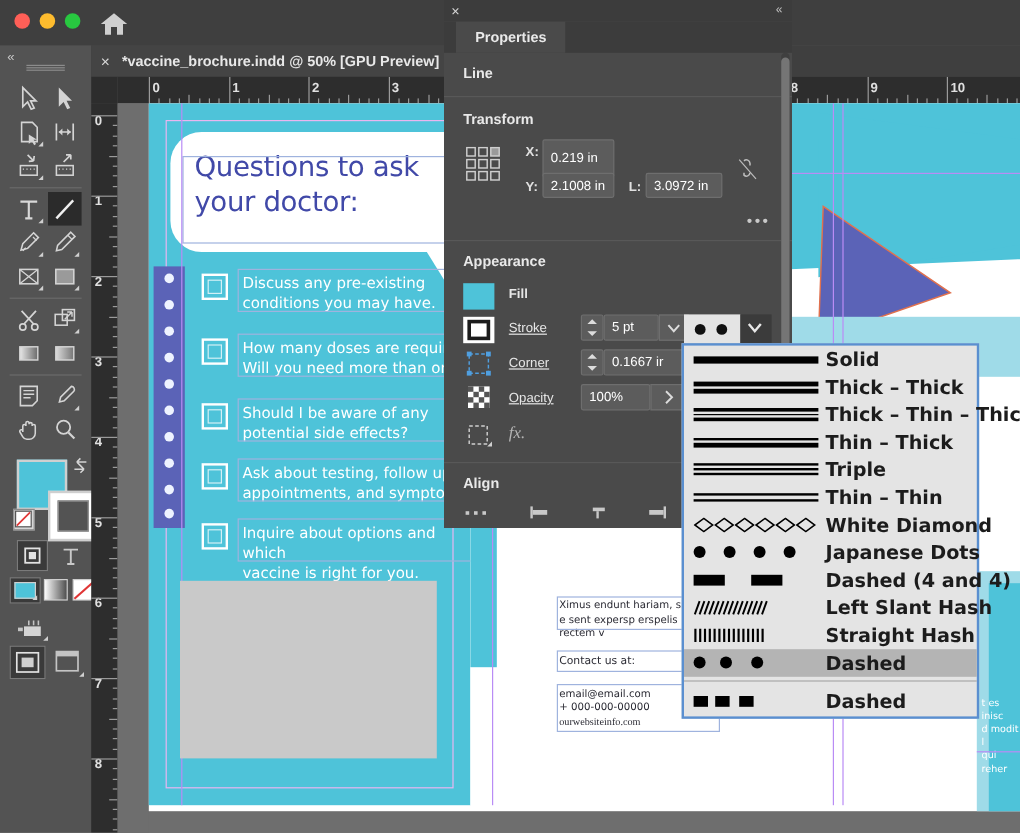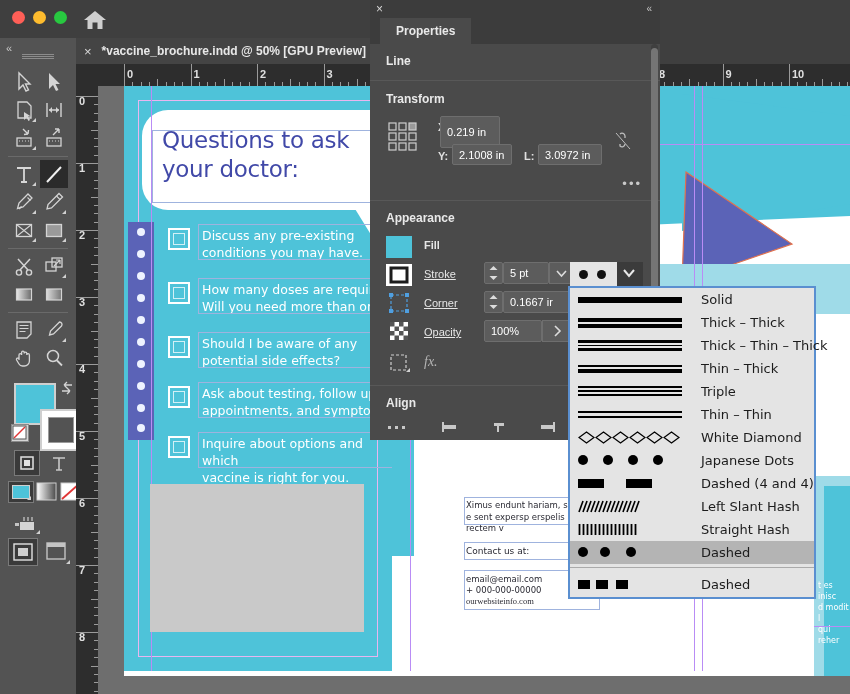--- a/index.html
+++ b/index.html
@@ -110,22 +110,22 @@
                     background:#757575; border-radius:4px; }
   #dots3 { right:18px; top:176px; color:#c9c9c9; font-size:13px; letter-spacing:2px;
            cursor:pointer; }
 
   
   #ddown { left:568px; top:286px; width:248px; background:#e4e4e4;
            border:2px solid #5a8fd0; z-index:60; }
   .dd-item { height:23px; display:flex; align-items:center; padding-left:8px;
              cursor:pointer; }
   .dd-item.hl { background:#b4b4b4; }
-  .dd-label { font-size:13px; color:#1c1c1c; margin-left:19px;
-              font-family:"DejaVu Sans", sans-serif; white-space:nowrap; }
+  .dd-label { font-size:16px; color:#1c1c1c; margin-left:6px;
+              font-family:"DejaVu Sans", sans-serif; white-space:nowrap;font-weight:bold; }
   .dd-prev { width:104px; height:15px; position:relative; flex:0 0 104px; }
   .dd-sep { height:1px; background:#aaa; margin:3px 0; }
   .ln { position:absolute; left:0; width:104px; background:#000; }
   .dsq { position:absolute; background:#000; }
   .dcir { position:absolute; background:#000; border-radius:50%; }
 
   svg { display:block; }
 </style>
 </head>
 <body>
@@ -698,21 +698,21 @@
       <rect x="1" y="11" width="7" height="7" fill="none" stroke="#cfcfcf" stroke-width="1.2"></rect>
       <rect x="11" y="11" width="7" height="7" fill="none" stroke="#cfcfcf" stroke-width="1.2"></rect>
       <rect x="21" y="11" width="7" height="7" fill="none" stroke="#cfcfcf" stroke-width="1.2"></rect>
       <rect x="1" y="21" width="7" height="7" fill="none" stroke="#cfcfcf" stroke-width="1.2"></rect>
       <rect x="11" y="21" width="7" height="7" fill="none" stroke="#cfcfcf" stroke-width="1.2"></rect>
       <rect x="21" y="21" width="7" height="7" fill="none" stroke="#cfcfcf" stroke-width="1.2"></rect>
     </svg>
   </div>
 
   <div class="fld-lbl" style="left:68px;top:121px">X:</div>
-  <div class="fld" style="left:70px;top:116px;width:60px;height:32px">0.219 in</div>
+  <div class="fld" style="left:82px;top:116px;width:60px;height:32px">0.219 in</div>
 
   <div class="fld-lbl" style="left:68px;top:150px">Y:</div>
   <div class="fld" style="left:82px;top:144px;width:60px;height:21px">2.1008 in</div>
 
   <div class="fld-lbl" style="left:154px;top:150px">L:</div>
   <div class="fld" style="left:168px;top:144px;width:64px;height:21px">3.0972 in</div>
 
   <div class="abs" style="left:243px;top:130px;width:20px;height:22px">
     <svg width="20" height="22" viewBox="0 0 20 22">
         <path d="M7 4 a3 3 0 0 1 5 2 v2" fill="none" stroke="#bdbdbd" stroke-width="1.3"></path>

